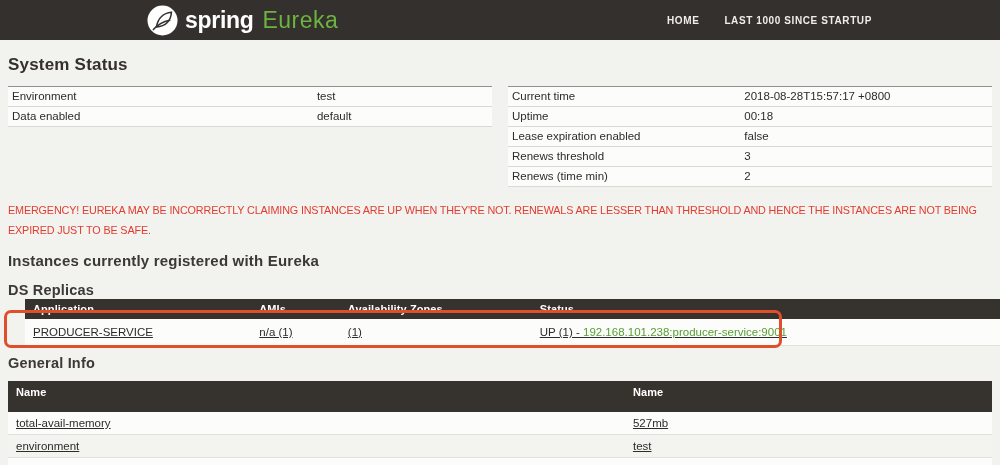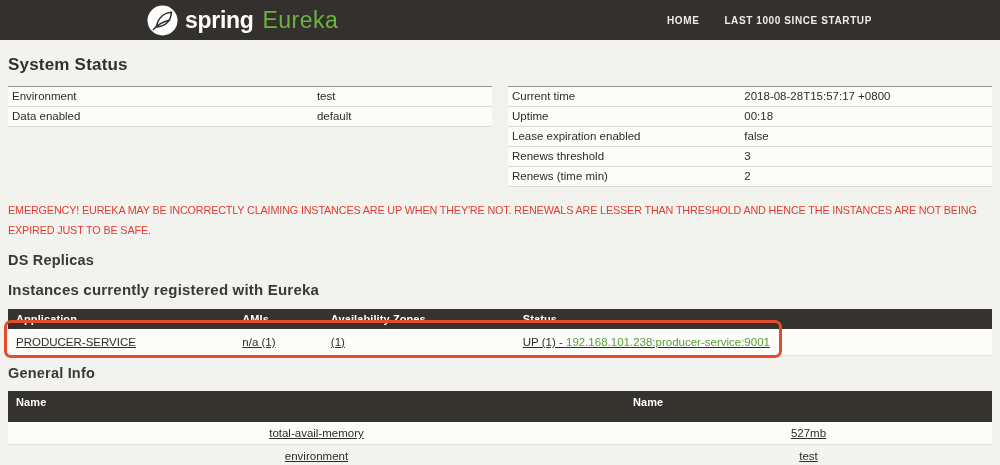--- a/index.html
+++ b/index.html
@@ -72,41 +72,41 @@
   
   .emergency {
     margin-top: 13px;
     width: 982px;
     color: #e23c30;
     font-size: 10.8px; font-weight: 400;
     line-height: 20px; letter-spacing: -0.15px;
   }
 
   
-  .table-wrap { position: relative; }
+  .table-wrap { position: relative; padding-left: 17px; }
   table.dark-table { width: 984px; border-collapse: collapse; }
   table.dark-table thead th {
     background: #36322e; color: #ffffff;
     font-size: 11px; font-weight: 700; text-align: left;
     padding: 4px 8px; letter-spacing: 0.1px;
   }
   table.dark-table tbody td {
     background: #fcfcfa; font-size: 11.5px; line-height: 13px;
     color: #2e2c29; border-bottom: 1px solid #e0e0dc; text-decoration: underline;
   }
   table.instances-table tbody td { padding: 7px 8px 6px; }
   table.instances-table th.col-app,  table.instances-table td.col-app  { width: 23%; }
   table.instances-table th.col-ami,  table.instances-table td.col-ami  { width: 9%; }
   table.instances-table th.col-az,   table.instances-table td.col-az   { width: 19.5%; }
   table.instances-table th.col-status, table.instances-table td.col-status { width: 48.5%; }
   .instance-link { color: #569e35; text-decoration: none; cursor: pointer; }
 
   table.general-table { margin-top: 9px; border-bottom: 2px solid #c9c9c4; }
   table.general-table thead th { padding: 5px 8px 14px; }
-  table.general-table tbody td { padding: 5px 8px 4px; text-align: center; }
+  table.general-table tbody td { padding: 5px 8px 4px; }
   table.general-table tbody tr:nth-child(even) td { background: #f3f3f0; }
   table.general-table th.col-name, table.general-table td.col-name { width: 62.7%; }
 
   
   .highlight-box {
     position: absolute;
     left: -4px; top: 11px;
     width: 778px; height: 38px;
     border: 3px solid #e04e2b;
     border-radius: 7px;
@@ -172,23 +172,23 @@
         <tr>
           <td class="label">Renews (time min)</td>
           <td class="value">2</td>
         </tr>
       </tbody>
     </table>
   </div>
 
   <div class="emergency">EMERGENCY! EUREKA MAY BE INCORRECTLY CLAIMING INSTANCES ARE UP WHEN THEY'RE NOT. RENEWALS ARE LESSER THAN THRESHOLD AND HENCE THE INSTANCES ARE NOT BEING EXPIRED JUST TO BE SAFE.</div>
 
+  <div class="h2 instances-title">Instances currently registered with Eureka</div>
+
   <div class="h2 ds-title">DS Replicas</div>
-
-  <div class="h2 instances-title">Instances currently registered with Eureka</div>
 
   <div class="table-wrap">
     <table class="dark-table instances-table">
       <thead>
         <tr>
           <th class="col-app">Application</th>
           <th class="col-ami">AMIs</th>
           <th class="col-az">Availability Zones</th>
           <th class="col-status">Status</th>
         </tr>

